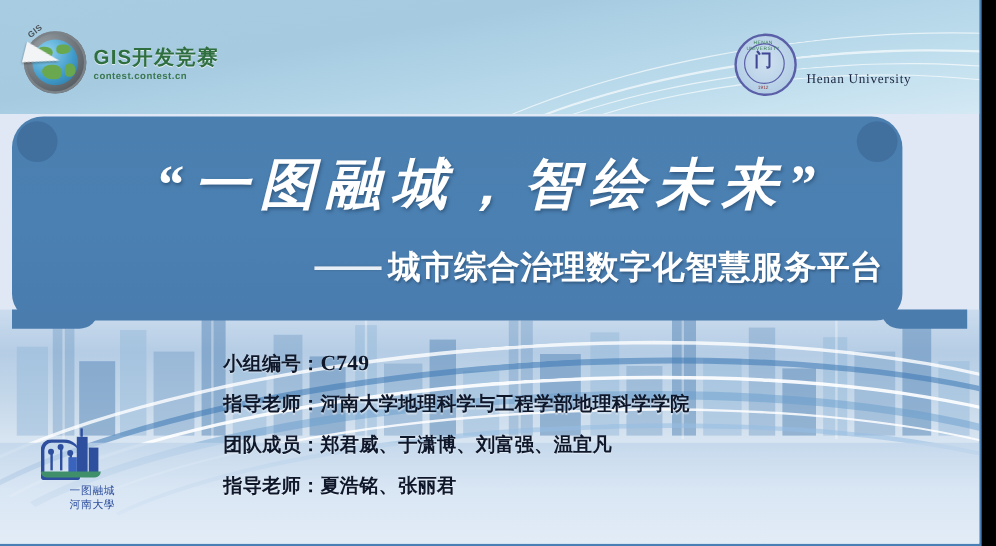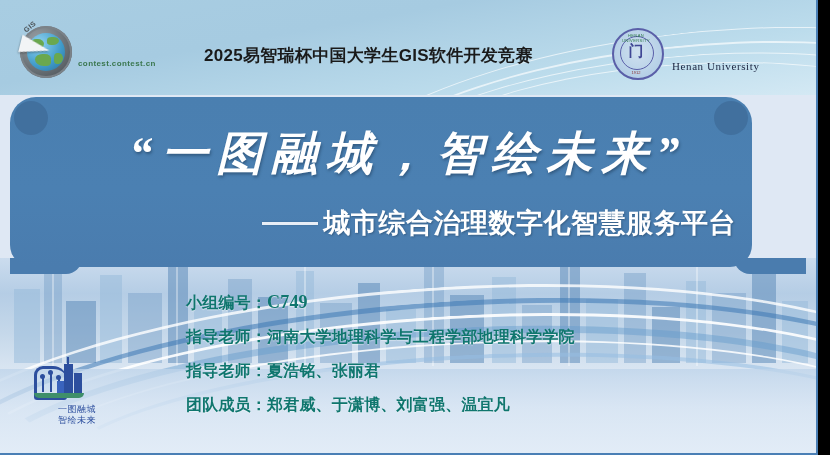--- a/index.html
+++ b/index.html
@@ -217,21 +217,21 @@
     position:absolute;right:10px;top:258px;width:72px;height:16px;
     background:#4a7cae;border-radius:0 0 0 22px;
   }
 
   
   #info{
     position:absolute;left:186px;top:292px;
     display:flex;flex-direction:column;gap:13px;
   }
   .info-row{
-    font-size:16px;font-weight:700;color:#0f766e;
+    font-size:16px;font-weight:700;color:#0f172a;
     letter-spacing:.2px;white-space:nowrap;
     text-shadow:0 1px 1px rgba(255,255,255,.5);
   }
   .info-row .val-serif{
     font-family:"Liberation Serif","DejaVu Serif",serif;
     font-size:18px;font-weight:700;
   }
 
   
   #proj-mark{
@@ -287,24 +287,24 @@
           <div class="ring"></div>
           <div class="globe">
             <div class="land l1"></div>
             <div class="land l2"></div>
             <div class="land l3"></div>
             <div class="land l4"></div>
           </div>
           <div class="plane"></div>
           <div class="gis-mini">GIS</div>
         </div>
+        <div class="gis-text">GIS开发竞赛</div>
         <div class="gis-url">contest.contest.cn</div>
       </div>
 
-      <div id="hdr-title">2025易智瑞杯中国大学生GIS软件开发竞赛</div>
 
       <div id="hnu-logo">
         <div id="hnu-seal">
           <div class="inner"></div>
           <div class="arc-top">HENAN UNIVERSITY</div>
           <div class="gate">门</div>
           <div class="arc-bot">1912</div>
         </div>
         <div class="hnu-en">Henan University</div>
       </div>
@@ -370,42 +370,42 @@
     </div>
 
     <div id="info">
       <div class="info-row">
         <span>小组编号：</span><span class="val-serif">C749</span>
       </div>
       <div class="info-row">
         <span>指导老师：</span><span>河南大学地理科学与工程学部地理科学学院</span>
       </div>
       <div class="info-row">
+        <span>团队成员：</span><span>郑君威、于潇博、刘富强、温宜凡</span>
+      </div>
+      <div class="info-row">
         <span>指导老师：</span><span>夏浩铭、张丽君</span>
-      </div>
-      <div class="info-row">
-        <span>团队成员：</span><span>郑君威、于潇博、刘富强、温宜凡</span>
       </div>
     </div>
 
     <div id="proj-mark">
       <div class="mark-box">
         <div class="frame"></div>
         <div class="stem s1"></div>
         <div class="stem s2"></div>
         <div class="stem s3"></div>
         <div class="node n1"></div>
         <div class="node n2"></div>
         <div class="node n3"></div>
         <div class="b3"></div>
         <div class="tower"></div>
         <div class="b2"></div>
         <div class="ground"></div>
       </div>
       <div class="mark-text">
         <div>一图融城</div>
-        <div>智绘未来</div>
+        <div>河南大學</div>
       </div>
     </div>
 
   </div>
   <div id="right-gutter"></div>
 </div>
 
 </body></html>

